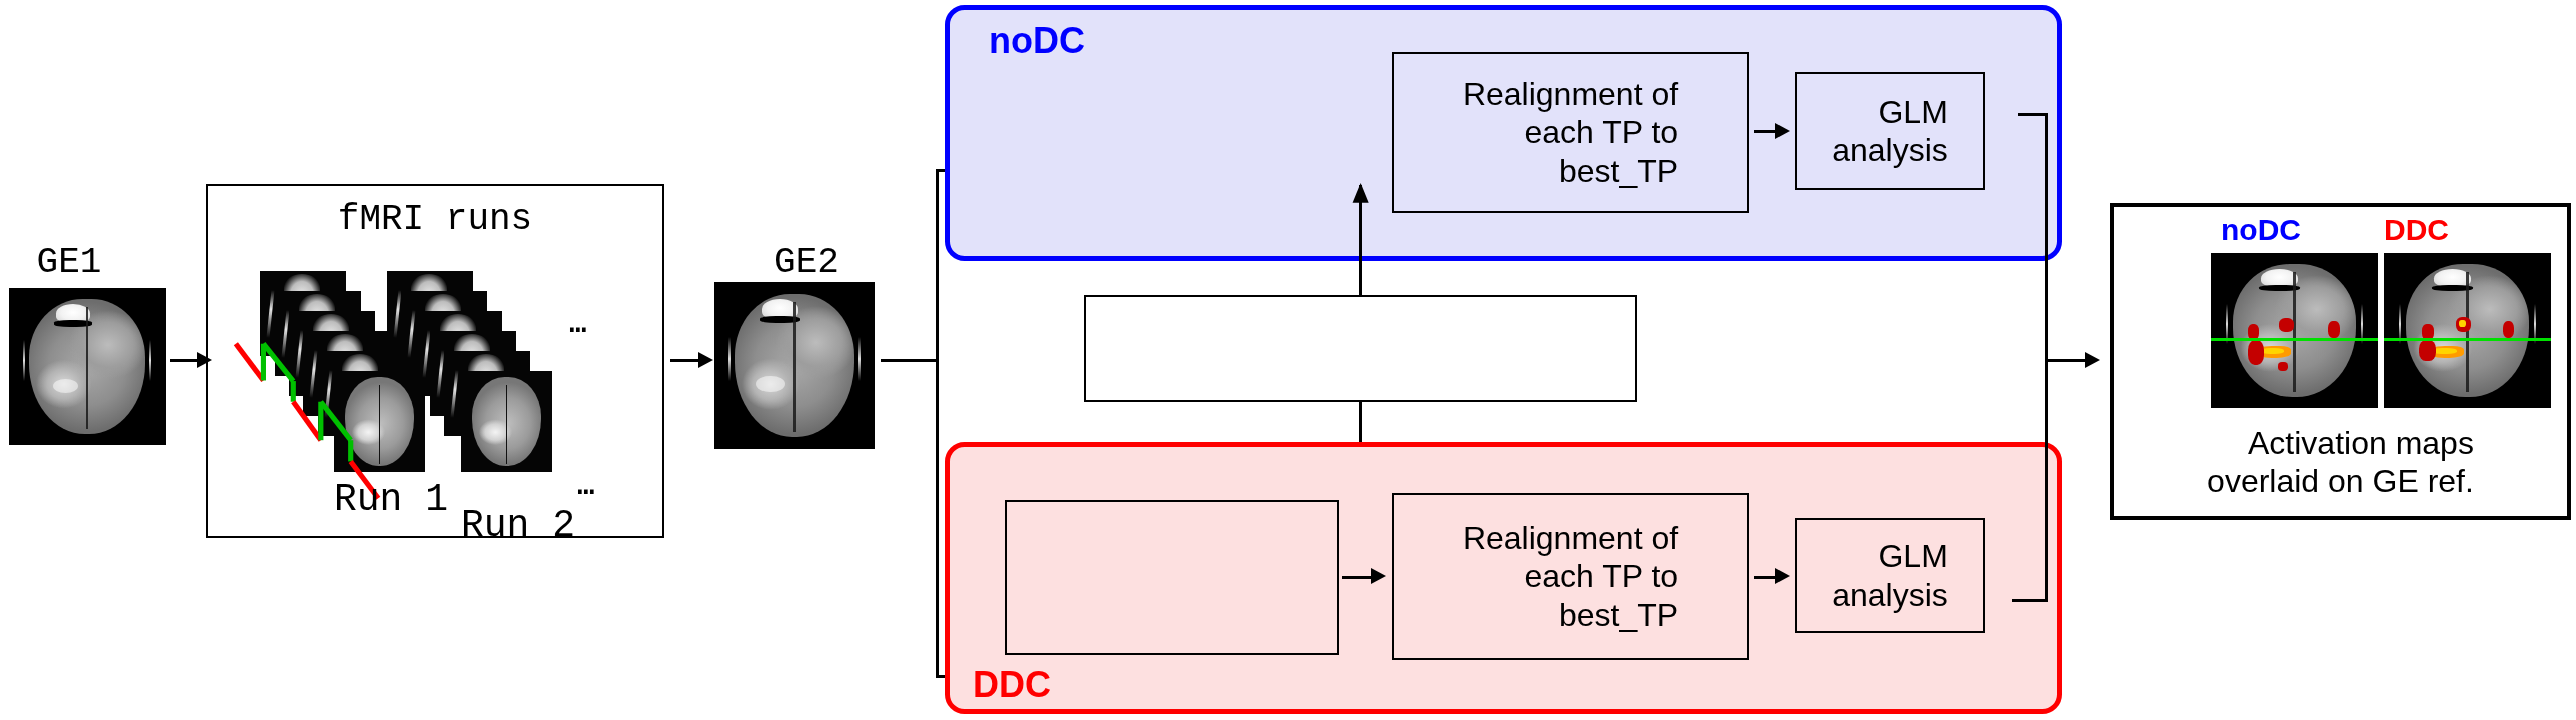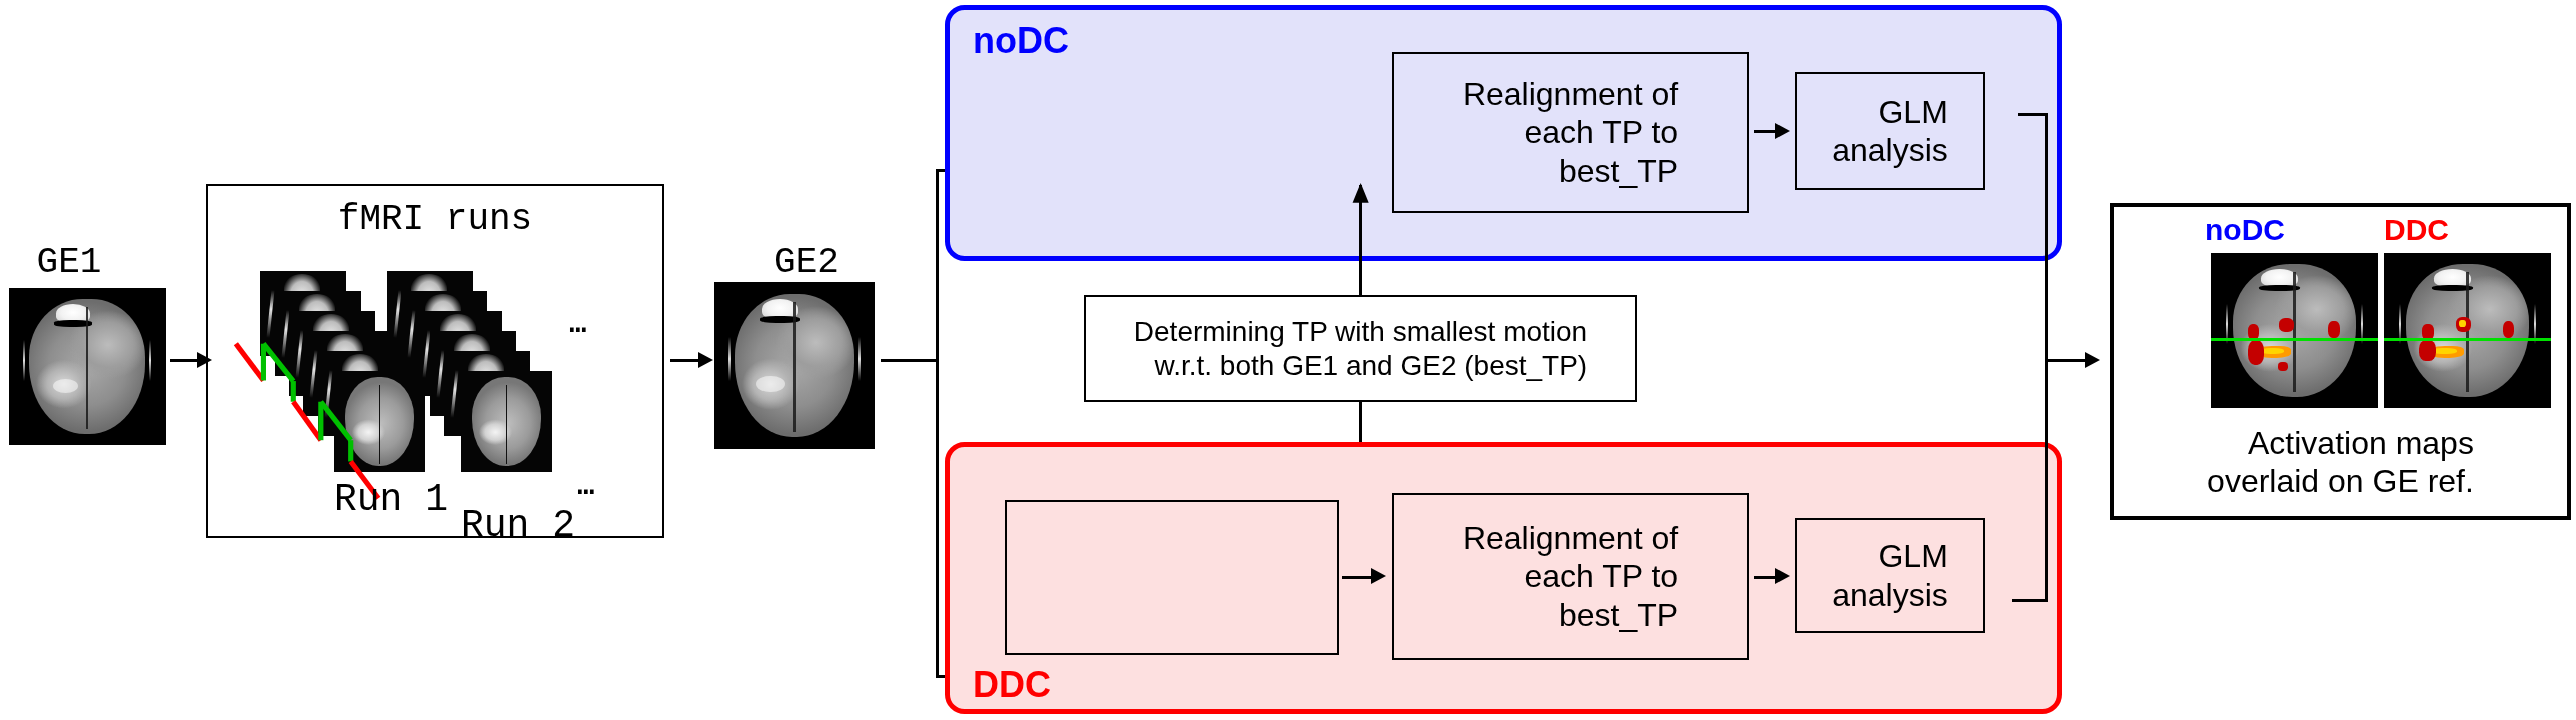--- a/index.html
+++ b/index.html
@@ -37,21 +37,21 @@
   .lbl-box  { font-size: 32px; }
   .lbl-mid  { font-size: 28px; }
   .lbl-act  { font-size: 32px; }
 
   .tag {
     position: absolute;
     font-family: "Liberation Sans", sans-serif;
     font-weight: bold;
     white-space: pre;
   }
-  .tag-nodc  { color: #0000ff; }
+  .tag-nodc  { color: #0000ff; margin-left: 16px; }
   .tag-ddc   { color: #ff0000; }
 
   
   .panel {
     position: absolute;
     box-sizing: border-box;
     border-radius: 19.6px;
   }
   .panel-nodc {
     border: 5.2px solid #0000ff;
@@ -343,22 +343,20 @@
 best_TP</div>
 
   <div class="hline" style="left:1754px; top:130px; width:24px;"></div>
   <div class="arrowhead right" style="left:1775px; top:123px;"></div>
 
   <div class="boxframe" style="left:1795px; top:72px; width:190px; height:118px;"></div>
   <div class="boxtext lbl-box" style="left:1795px; top:72px; width:190px; height:118px; font-size:32px;">GLM
 analysis</div>
 
   <div class="boxframe" style="left:1084px; top:295px; width:553px; height:107px;"></div>
-  <div class="boxtext lbl-mid" style="left:1084px; top:295px; width:553px; height:107px; font-size:28px;">Determining TP with smallest motion
-w.r.t. both GE1 and GE2 (best_TP)</div>
 
   <div class="vline" style="left:1359px; top:185px; height:112px;"></div>
   <svg class="abs" style="left:1352px; top:183px; width:17.3px; height:21px;" viewBox="0 0 30 36">
     <polygon points="15,0 29,34 1,34" fill="#000000"></polygon>
   </svg>
 
   <div class="vline" style="left:1359px; top:402px; height:190px;"></div>
   <div class="arrowhead down" style="left:1352px; top:588px;"></div>
 
   <div class="panel panel-ddc" style="left:945px; top:442px; width:1117px; height:272px;"></div>

